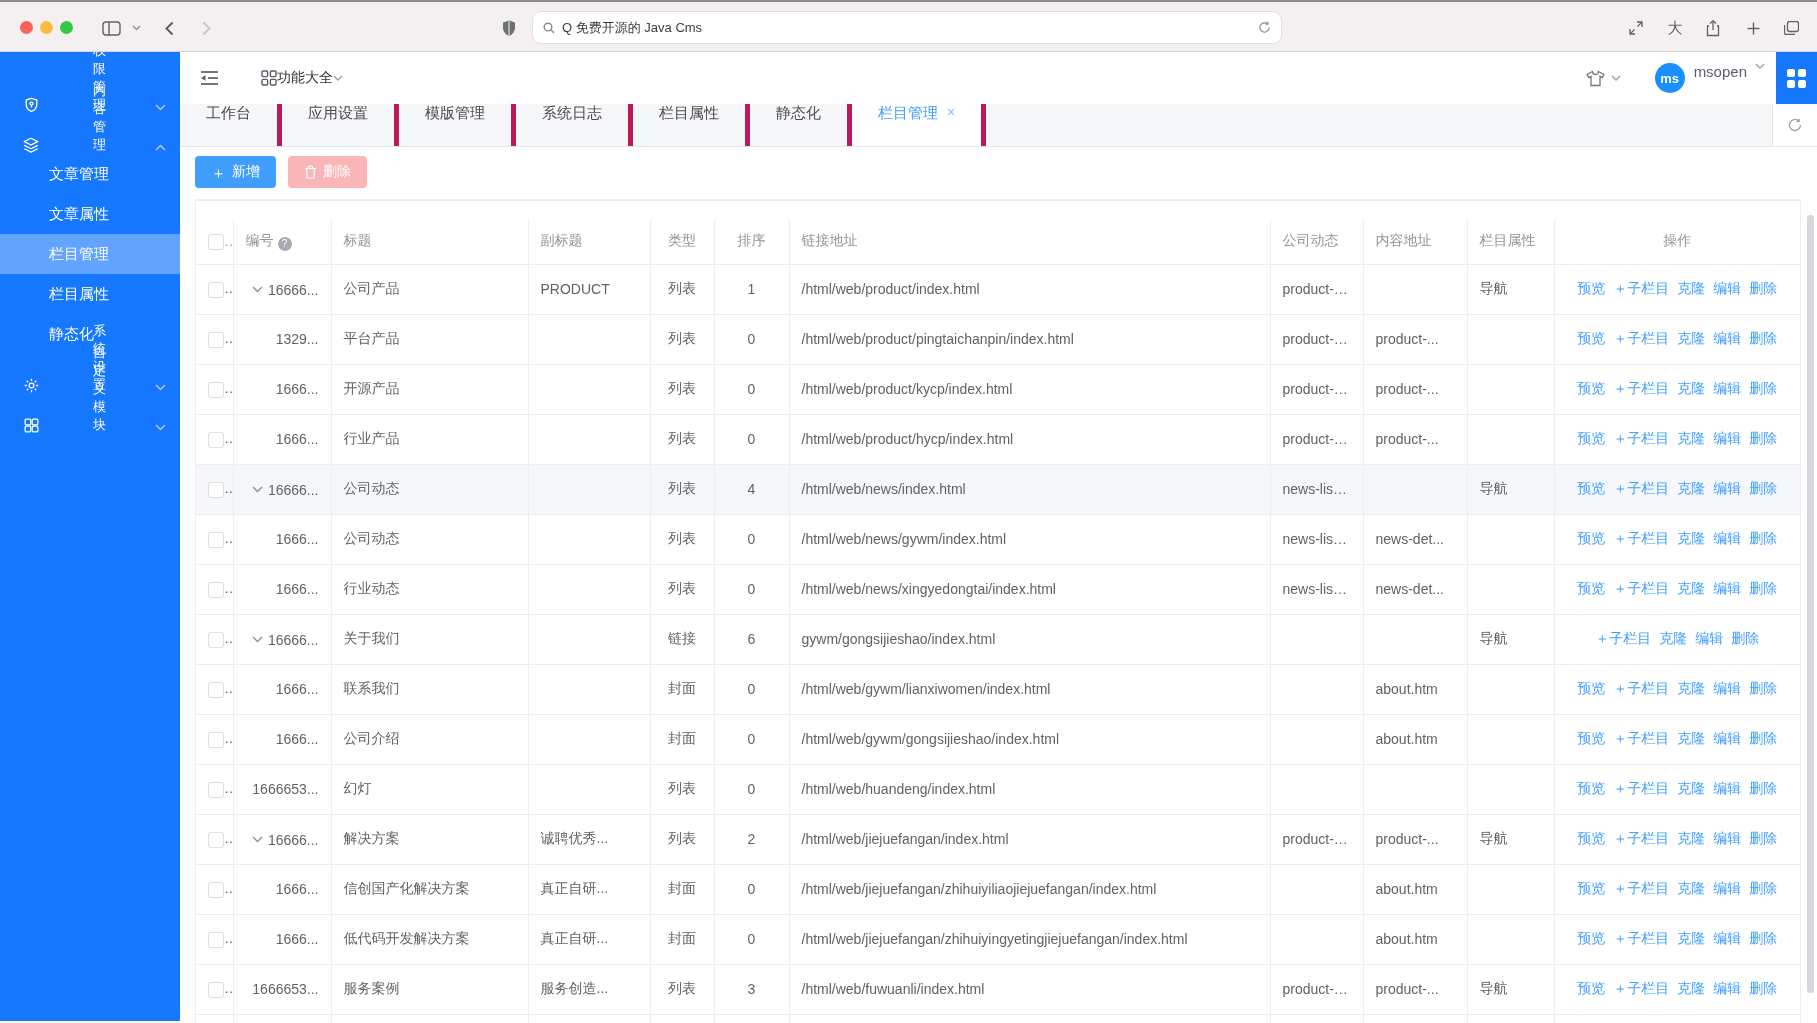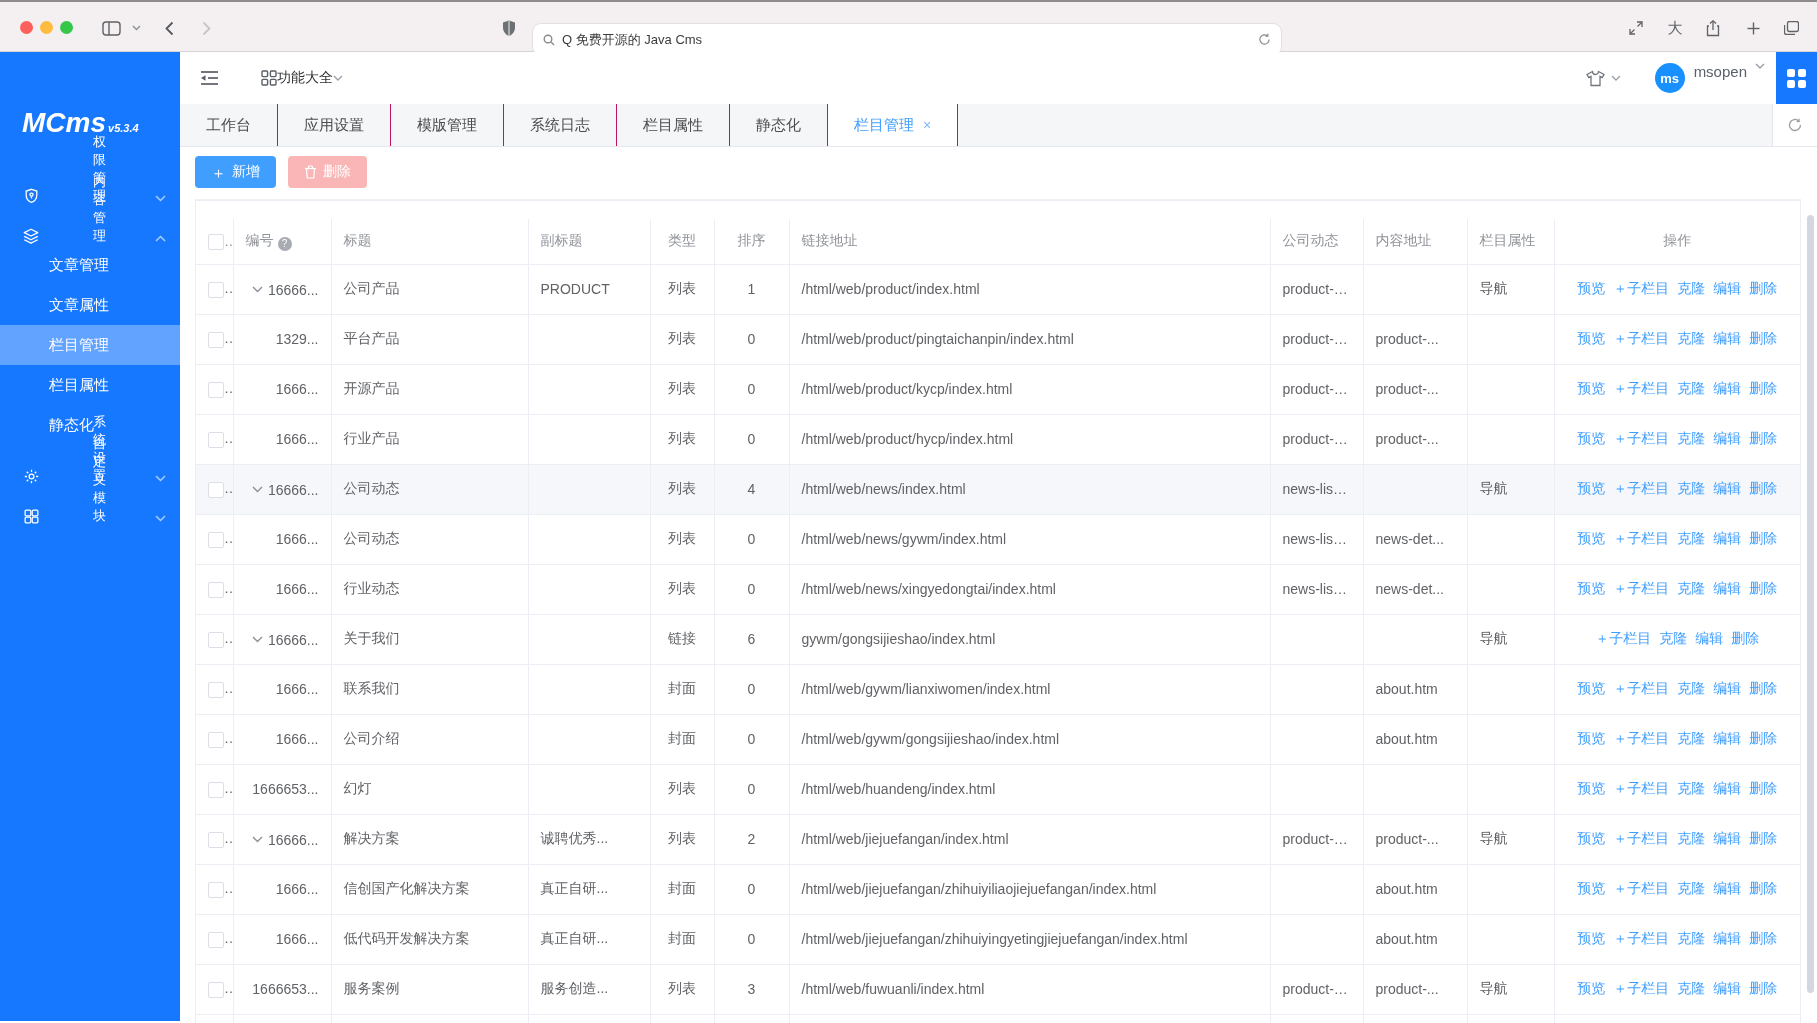--- a/index.html
+++ b/index.html
@@ -7,21 +7,21 @@
     font-family:"Liberation Sans","DejaVu Sans",sans-serif;-webkit-font-smoothing:antialiased;}
   
   .chrome{position:relative;height:52px;background:#f4eff0;border-top:2px solid #8f8a8b;
     border-bottom:1px solid #d8d3d4;box-sizing:border-box;}
   .tl{position:absolute;top:19px;width:13px;height:13px;border-radius:50%;}
   .tl.close{left:20px;background:#fc605c;}
   .tl.min{left:40px;background:#fdbc40;}
   .tl.max{left:60px;background:#34c749;}
   .chrome-ic{position:absolute;top:0;height:52px;display:flex;align-items:center;justify-content:center;color:#5f6368;}
   .chrome-ic svg{display:block;}
-  .urlbar{position:absolute;left:533px;top:22px;width:748px;height:31px;background:#fff;border-radius:8px;
+  .urlbar{position:absolute;left:533px;top:10px;width:748px;height:31px;background:#fff;border-radius:8px;
     box-shadow:0 0 0 1px #e3dedf;display:flex;align-items:center;padding:0 10px;box-sizing:border-box;}
   .urlbar .q{font-size:13px;color:#3c3c3c;margin-left:7px;white-space:nowrap;}
   .urlbar .sp{flex:1;}
   
   .app{display:flex;height:969px;}
   .sidebar{width:180px;background:#1677ff;color:#fff;flex:none;}
   .logo{padding:56px 0 0 22px;font-style:italic;font-weight:800;font-size:28px;letter-spacing:0;line-height:30px;white-space:nowrap;}
   .logo .ver{font-size:11px;font-weight:700;margin-left:2px;}
   .side-nav{margin-top:22px;}
   .side-item{height:40px;display:flex;align-items:flex-end;padding:0 14px 0 22px;font-size:13px;cursor:pointer;gap:44px;}
@@ -39,21 +39,21 @@
   .appbar-right{margin-left:auto;display:flex;margin-right:52px;}
   .theme{display:flex;align-items:center;gap:6px;margin-right:34px;cursor:pointer;color:#5f6368;}
   .avatar{width:30px;height:30px;border-radius:50%;background:#1890ff;color:#fff;font-size:13px;font-weight:700;
     display:flex;align-items:center;justify-content:center;}
   .uname{font-size:15px;color:#595f6b;margin:0 8px 0 9px;}
   .apps-sq{position:absolute;right:0;top:0;width:41px;height:52px;background:#1677ff;display:flex;align-items:center;justify-content:center;cursor:pointer;}
   .apps-grid{display:grid;grid-template-columns:8px 8px;grid-template-rows:8px 8px;gap:3px;}
   .apps-grid i{background:#fff;border-radius:2px;}
   
   .tabbar{height:43px;flex:none;display:flex;background:#f5f6f7;border-bottom:1px solid #e4e7ed;box-sizing:border-box;}
-  .tab{display:flex;align-items:center;padding:0 26px;font-size:15px;color:#4c4c4e;border-right:1px solid #be185d;cursor:pointer;white-space:nowrap;}
+  .tab{display:flex;padding:0 26px;font-size:15px;color:#4c4c4e;border-right:5px solid #be185d;cursor:pointer;white-space:nowrap;}
   .tab.active{background:#fff;color:#409eff;}
   .tab .x{margin-left:9px;font-size:14px;color:#7db7f9;}
   .tab-sp{flex:1;}
   .tab-refresh{width:44px;background:#fff;border-left:1px solid #e4e6ea;display:flex;align-items:center;justify-content:center;color:#9a9da3;cursor:pointer;}
   
   .content{flex:1;padding:0 16px 0 15px;background:#fff;min-height:0;}
   .toolbar{display:flex;gap:12px;padding:9px 0 11px;border-bottom:1px solid #f0f0f0;}
   .btn{height:32px;border:none;border-radius:4px;color:#fff;font-size:14px;display:flex;align-items:center;gap:6px;padding:0 16px;font-family:inherit;cursor:pointer;}
   .btn.add{background:#409eff;}
   .btn.del{background:#fab6b6;cursor:not-allowed;}
@@ -155,21 +155,20 @@
       <svg width="15" height="14" viewBox="0 0 15 14" fill="none" stroke="#5f6368" stroke-width="1.3">
           <rect x="3.5" y="0.5" width="11" height="10" rx="2"></rect>
           <path d="M11 13.5 H2.5 A2 2 0 0 1 0.5 11.5 V4"></path>
         </svg>
     </span>
   </div>
 
   <div class="app">
 
     <aside class="sidebar">
-      <div class="logo"><span>MCms</span><span class="ver">v5.3.4</span></div>
       <nav class="side-nav">
           <div class="side-item">
             <span class="s-icon">
               <svg width="17" height="18" viewBox="0 0 24 24" fill="none" stroke="#fff" stroke-width="1.8">
                 <path d="M12 2.5 19.5 5 v5.5 c0 4.8-3.2 8.8-7.5 10.5 C7.2 19.3 4.5 15.3 4.5 10.5 V5 Z"></path>
                 <circle cx="12" cy="10" r="2.2"></circle>
                 <line x1="12" y1="12.5" x2="12" y2="15.5"></line>
               </svg>
             </span>
             <span class="s-label">权限管理</span>

